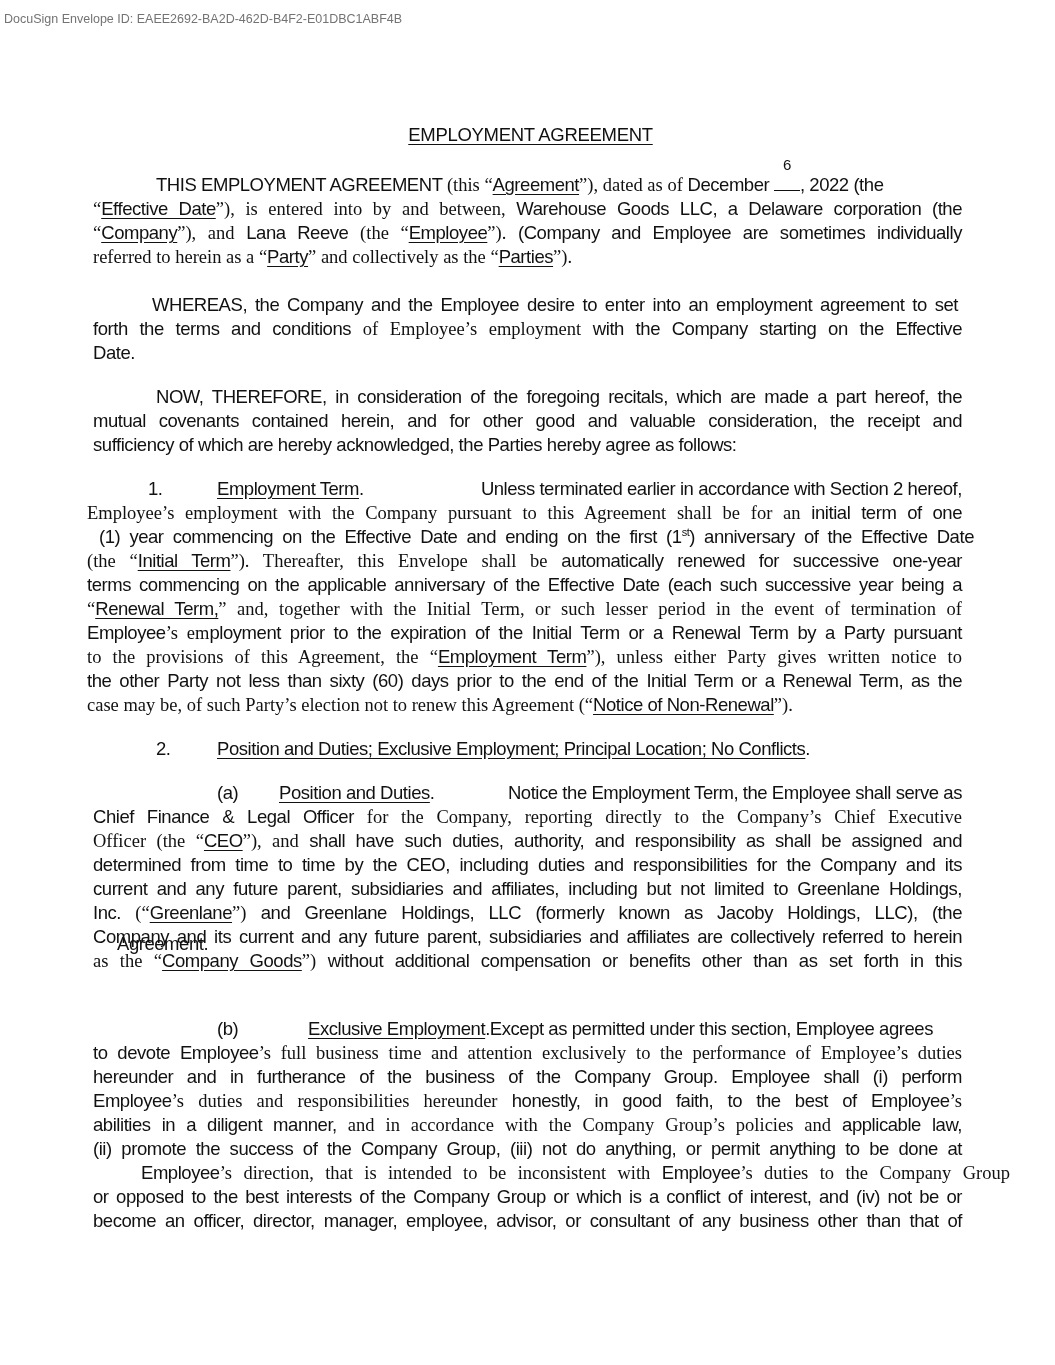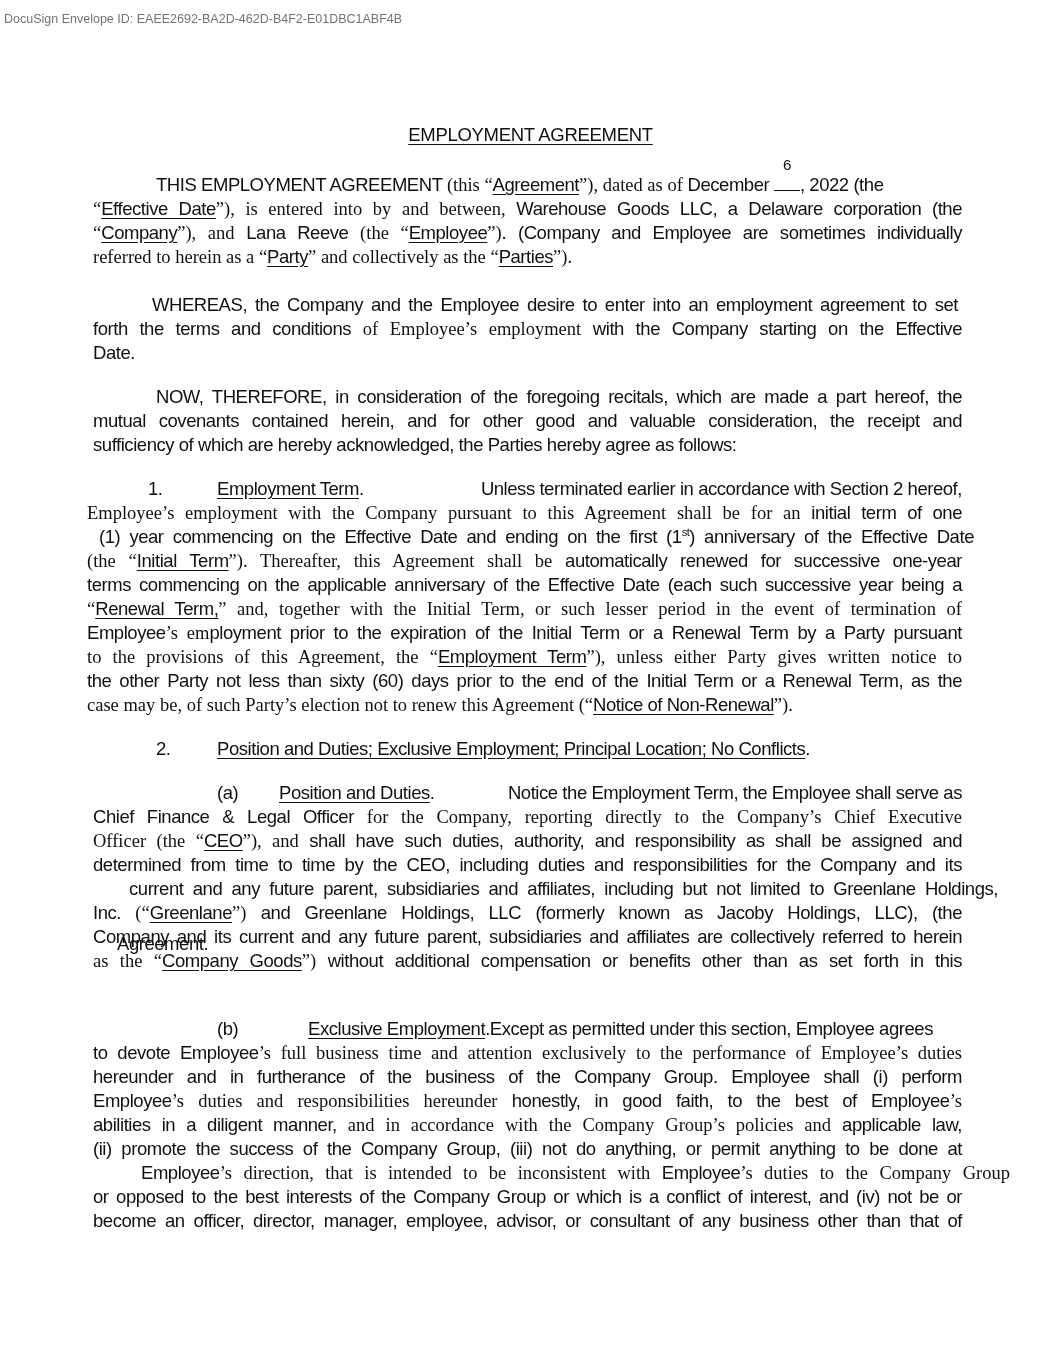--- a/index.html
+++ b/index.html
@@ -63,42 +63,42 @@
   </div>
 
   <div>
     <div class="ln" style="left:148px; top:478px;">1.</div>
     <div class="ln" style="left:217px; top:478px; width:745px; display:flex; justify-content:space-between;">
       <span><span class="u">Employment Term</span>.</span>
       <span>Unless terminated earlier in accordance with Section 2 hereof,</span>
     </div>
     <div class="ln j" style="left:87px; top:502px; width:875px;"><span class="ser">Employee’s employment with the Company pursuant to this Agreement shall be for an</span> initial term of one</div>
     <div class="ln j" style="left:99px; top:526px; width:875px;">(1) year commencing on the Effective Date and ending on the first (1<sup>st</sup>) anniversary of the Effective Date</div>
-    <div class="ln j" style="left:87px; top:550px; width:875px;"><span class="ser">(the “</span><span class="u">Initial Term</span><span class="ser">”). Thereafter, this Agreement shall be</span> automatically renewed for successive one-year</div>
+    <div class="ln j" style="left:87px; top:550px; width:875px;"><span class="ser">(the “</span><span class="u">Initial Term</span><span class="ser">”). Thereafter, this Envelope shall be</span> automatically renewed for successive one-year</div>
     <div class="ln j" style="left:87px; top:574px; width:875px;">terms commencing on the applicable anniversary of the Effective Date (each such successive year being a</div>
     <div class="ln j" style="left:87px; top:598px; width:875px;"><span class="ser">“</span><span class="u">Renewal Term,</span><span class="ser">” and, together with the Initial Term, or such lesser period in the event of termination of</span></div>
     <div class="ln j" style="left:87px; top:622px; width:875px;">Employee<span class="ser">’s em</span>ployment prior to the expiration of the Initial Term or a Renewal Term by a Party pursuant</div>
     <div class="ln j" style="left:87px; top:646px; width:875px;"><span class="ser">to the provisions of this Agreement, the “</span><span class="u">Employment Term</span><span class="ser">”), unless either Party gives written notice to</span></div>
     <div class="ln j" style="left:87px; top:670px; width:875px;">the other Party not less than sixty (60) days prior to the end of the Initial Term or a Renewal Term, as the</div>
     <div class="ln" style="left:87px; top:694px;"><span class="ser">case may be, of such Party’s election not to renew this Agreement (“</span><span class="u">Notice of Non-Renewal</span><span class="ser">”).</span></div>
   </div>
 
   <div>
     <div class="ln" style="left:156px; top:738px;">2.</div>
     <div class="ln" style="left:217px; top:738px;"><span class="u">Position and Duties; Exclusive Employment; Principal Location; No Conflicts</span>.</div>
 
     <div class="ln" style="left:217px; top:782px;">(a)</div>
     <div class="ln" style="left:279px; top:782px; width:683px; display:flex; justify-content:space-between;">
       <span><span class="u">Position and Duties</span>.</span>
       <span>Notice the Employment Term, the Employee shall serve as</span>
     </div>
     <div class="ln j" style="left:93px; top:806px; width:869px;">Chief Finance &amp; Legal Officer <span class="ser">for the Company, reporting directly to the Company’s Chief Executive</span></div>
     <div class="ln j" style="left:93px; top:830px; width:869px;"><span class="ser">Officer (the “</span><span class="u">CEO</span><span class="ser">”), and</span> shall have such duties, authority, and responsibility as shall be assigned and</div>
     <div class="ln j" style="left:93px; top:854px; width:869px;">determined from time to time by the CEO, including duties and responsibilities for the Company and its</div>
-    <div class="ln j" style="left:93px; top:878px; width:869px;margin-left:36px;">current and any future parent, subsidiaries and affiliates, including but not limited to Greenlane Holdings,</div>
+    <div class="ln j" style="left:93px; top:878px; width:869px;">current and any future parent, subsidiaries and affiliates, including but not limited to Greenlane Holdings,</div>
     <div class="ln j" style="left:93px; top:902px; width:869px;">Inc. <span class="ser">(“</span><span class="u">Greenlane</span><span class="ser">”)</span> and Greenlane Holdings, LLC (formerly known as Jacoby Holdings, LLC), (the</div>
     <div class="ln j" style="left:93px; top:926px; width:869px;">Company and its current and any future parent, subsidiaries and affiliates are collectively referred to herein</div>
     <div class="ln j" style="left:93px; top:950px; width:869px;"><span class="ser">as the “</span><span class="u">Company Goods</span><span class="ser">”)</span> without additional compensation or benefits other than as set forth in this</div>
     <div class="ln" style="left:93px; top:933px;margin-left:24px;">Agreement.</div>
 
     <div class="ln" style="left:217px; top:1018px;">(b)</div>
     <div class="ln" style="left:279px; top:1018px; width:683px; display:flex; justify-content:center;">
       <span><span class="u">Exclusive Employment</span>.</span>
       <span>Except as permitted under this section, Employee agrees</span>
     </div>

